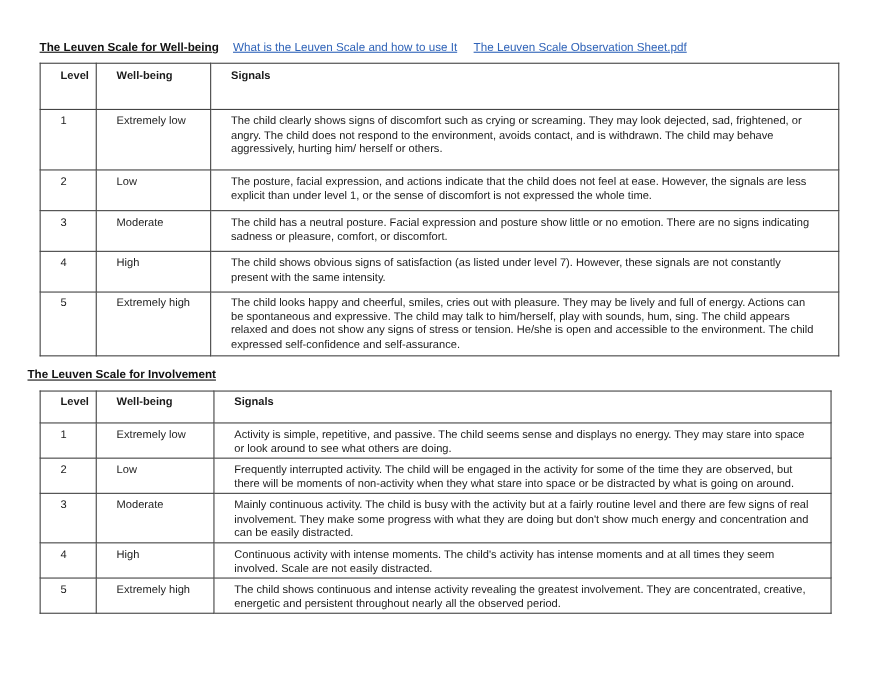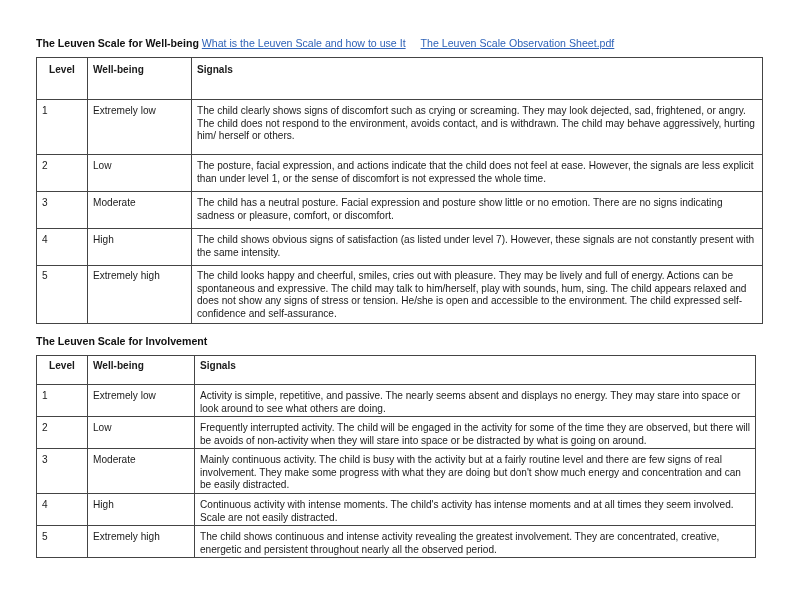--- a/index.html
+++ b/index.html
@@ -17,41 +17,43 @@
     }
     .header-line {
       position: absolute;
       left: 36px;
       top: 37px;
       font-size: 10.6px;
       white-space: nowrap;
     }
     .section-title {
       font-weight: bold;
+      text-decoration: underline;
       color: #111;
       margin-top: 32px;
     }
     .doc-link {
       color: #2f63b8;
       text-decoration: underline;
+      margin-left: 10px;
       cursor: pointer;
     }
     .doc-link.second { margin-left: 12px; }
 
     table.scale {
       position: absolute;
       border-collapse: collapse;
       font-size: 10.1px;
       line-height: 12.6px;
       table-layout: fixed;
     }
     table.scale td, table.scale th {
       border: 1.3px solid #444;
       vertical-align: top;
-      padding: 0 5px;
+      padding: 0 18px;
       text-align: left;
     }
     table.scale th {
       font-weight: bold;
       font-size: 10.1px;
     }
     #wb-table {
       left: 36px;
       top: 57px;
       width: 727px;
@@ -59,21 +61,21 @@
     #wb-table th { height: 35px; padding-top: 6px; }
     #wb-table th.lvl { text-align: center; }
     #wb-table tr.r1 td { height: 49px; padding-top: 5px; }
     #wb-table tr.r2 td { height: 31px; padding-top: 5px; }
     #wb-table tr.r3 td { height: 31px; padding-top: 5px; }
     #wb-table tr.r4 td { height: 31px; padding-top: 5px; }
     #wb-table tr.r5 td { height: 51px; padding-top: 4px; padding-bottom: 2px; }
 
     #inv-title {
       position: absolute;
-      left: 36px;
+      left: 25px;
       top: 335px;
       font-size: 10.6px;
     }
     #inv-table {
       left: 36px;
       top: 355px;
       width: 720px;
     }
     #inv-table th { height: 22px; padding-top: 4px; padding-bottom: 2px; }
     #inv-table th.lvl { text-align: center; }
@@ -153,26 +155,26 @@
     <tr>
       <th class="lvl">Level</th>
       <th>Well-being</th>
       <th>Signals</th>
     </tr>
   </thead>
   <tbody>
     <tr class="r1">
       <td>1</td>
       <td>Extremely low</td>
-      <td>Activity is simple, repetitive, and passive. The nearly seems absent and displays no energy. They may stare into space or look around to see what others are doing.</td>
+      <td>Activity is simple, repetitive, and passive. The child seems sense and displays no energy. They may stare into space or look around to see what others are doing.</td>
     </tr>
     <tr class="r2">
       <td>2</td>
       <td>Low</td>
-      <td>Frequently interrupted activity. The child will be engaged in the activity for some of the time they are observed, but there will be avoids of non-activity when they will stare into space or be distracted by what is going on around.</td>
+      <td>Frequently interrupted activity. The child will be engaged in the activity for some of the time they are observed, but there will be moments of non-activity when they what stare into space or be distracted by what is going on around.</td>
     </tr>
     <tr class="r3">
       <td>3</td>
       <td>Moderate</td>
       <td>Mainly continuous activity. The child is busy with the activity but at a fairly routine level and there are few signs of real involvement.  They make some progress with what they are doing but don't show much energy and concentration and can be easily distracted.</td>
     </tr>
     <tr class="r4">
       <td>4</td>
       <td>High</td>
       <td>Continuous activity with intense moments. The child's activity has intense moments and at all times they seem involved. Scale are not easily distracted.</td>

